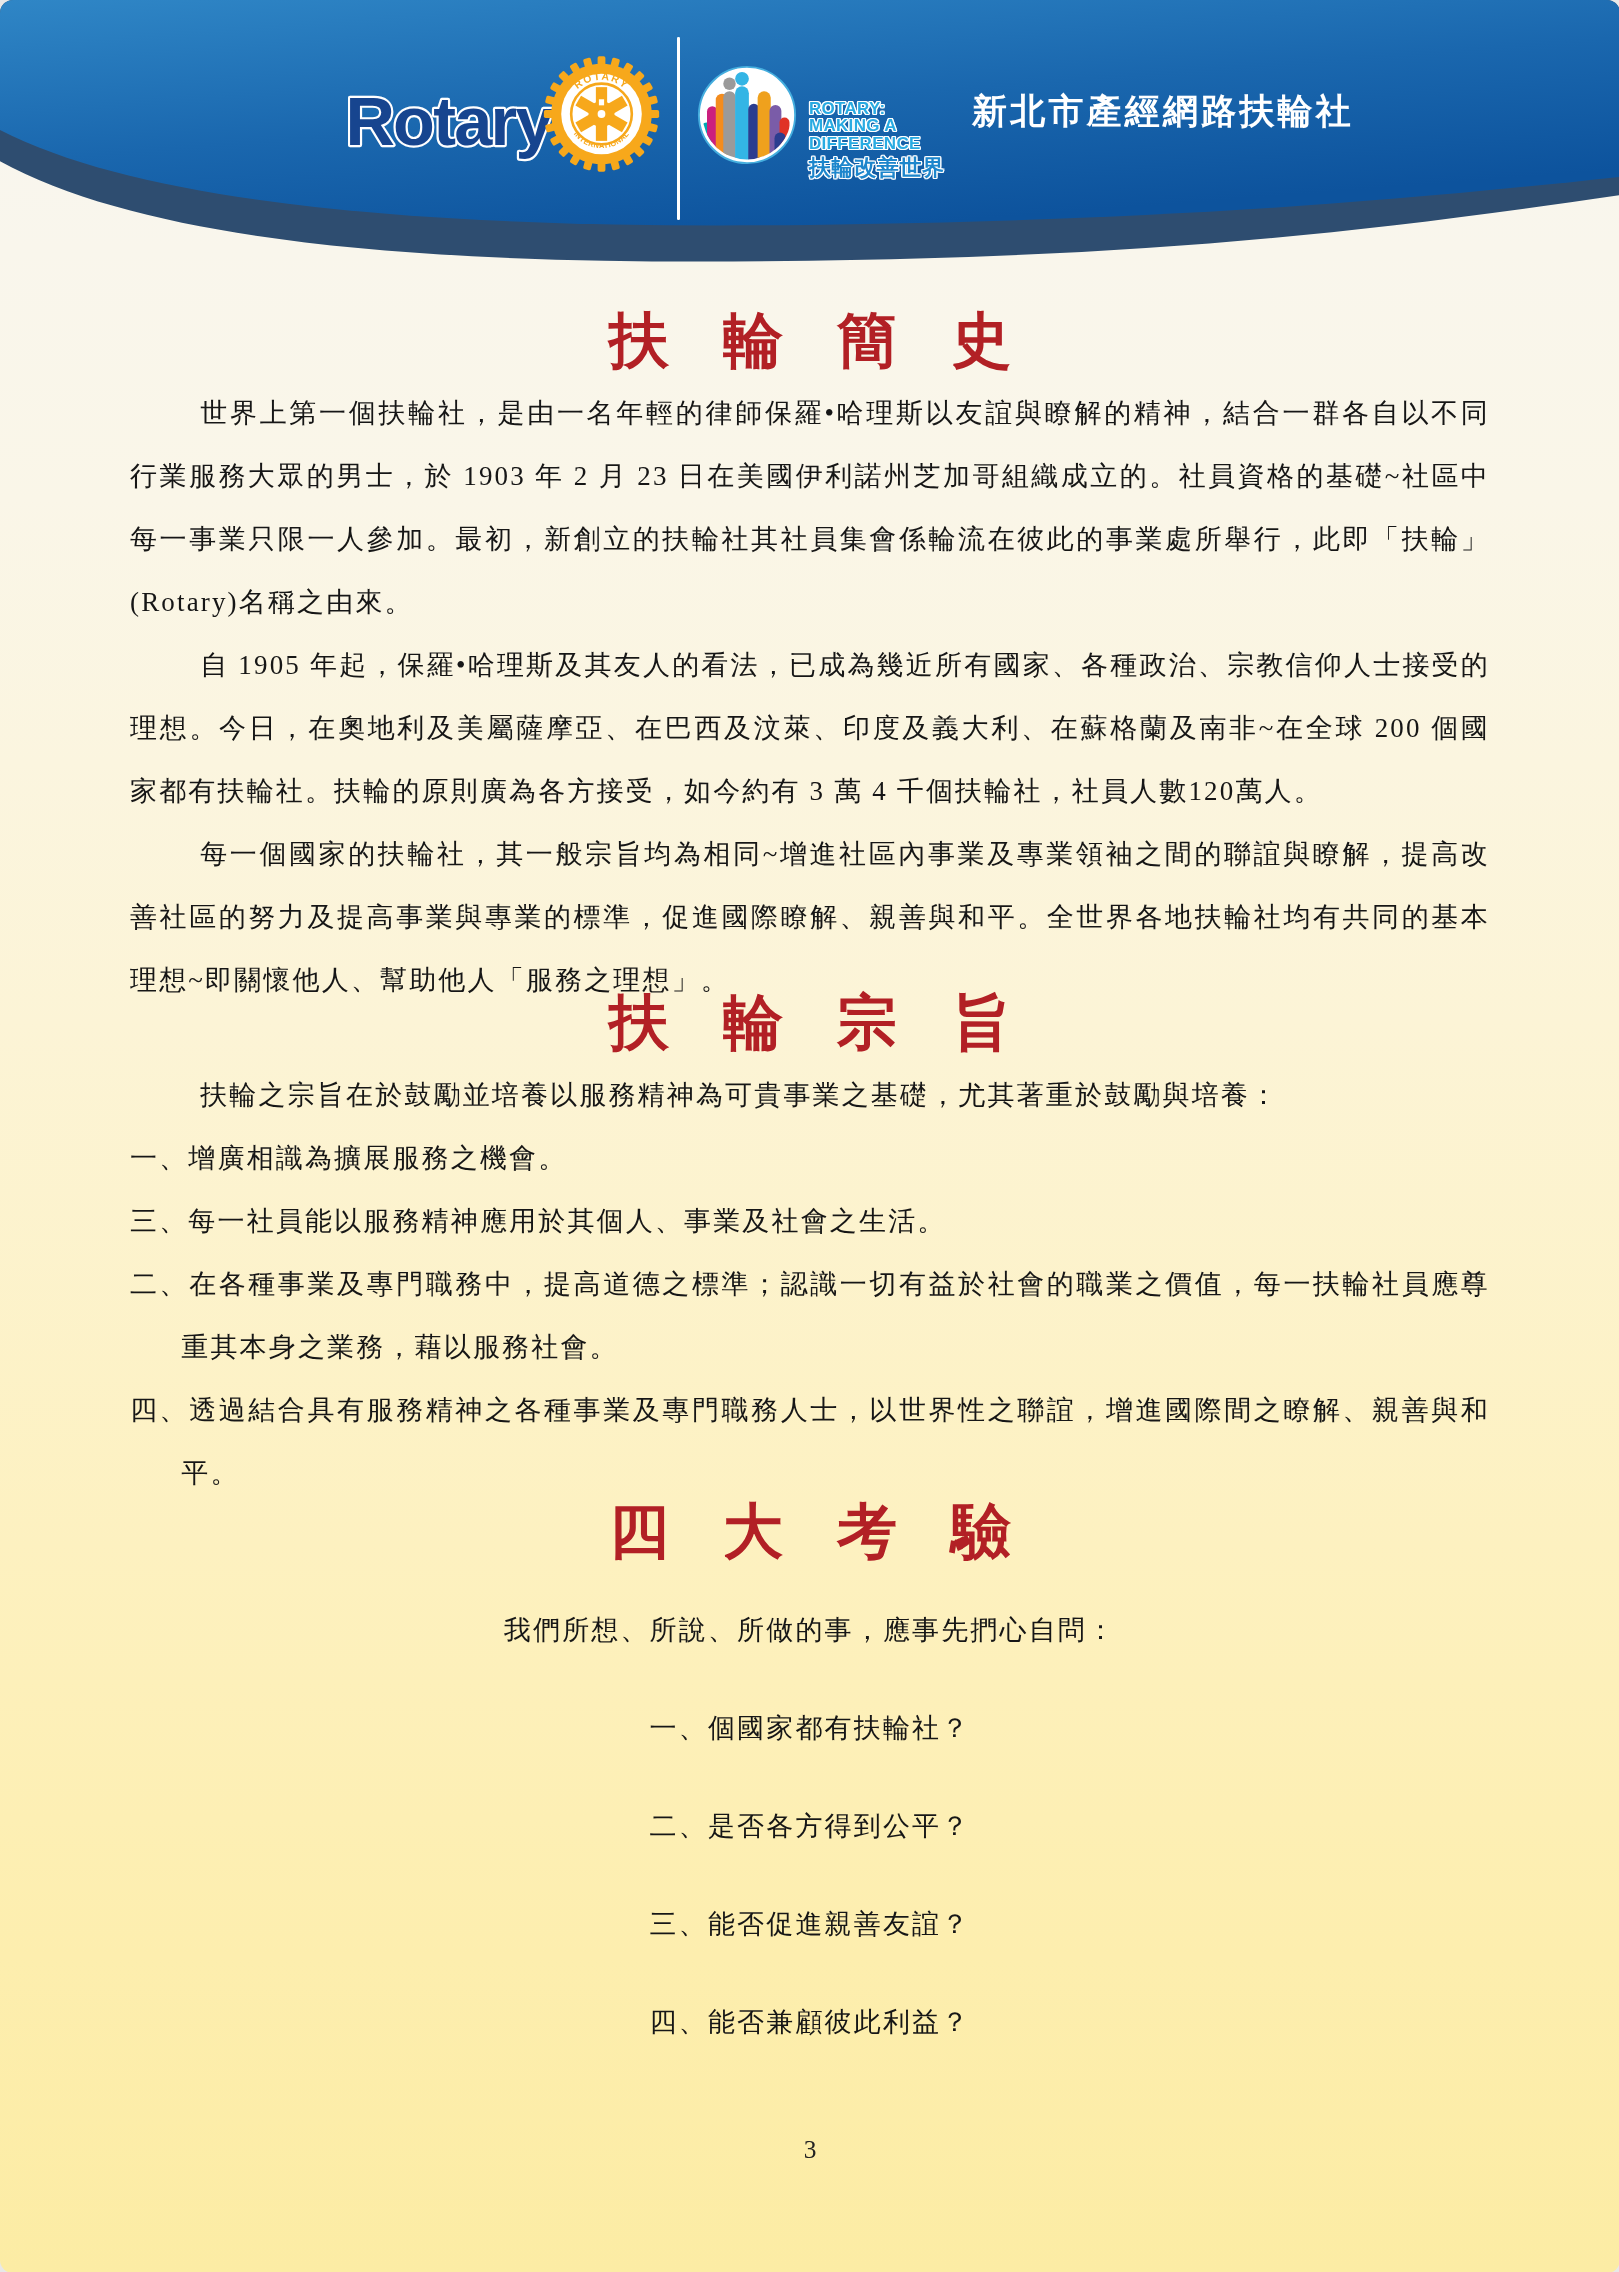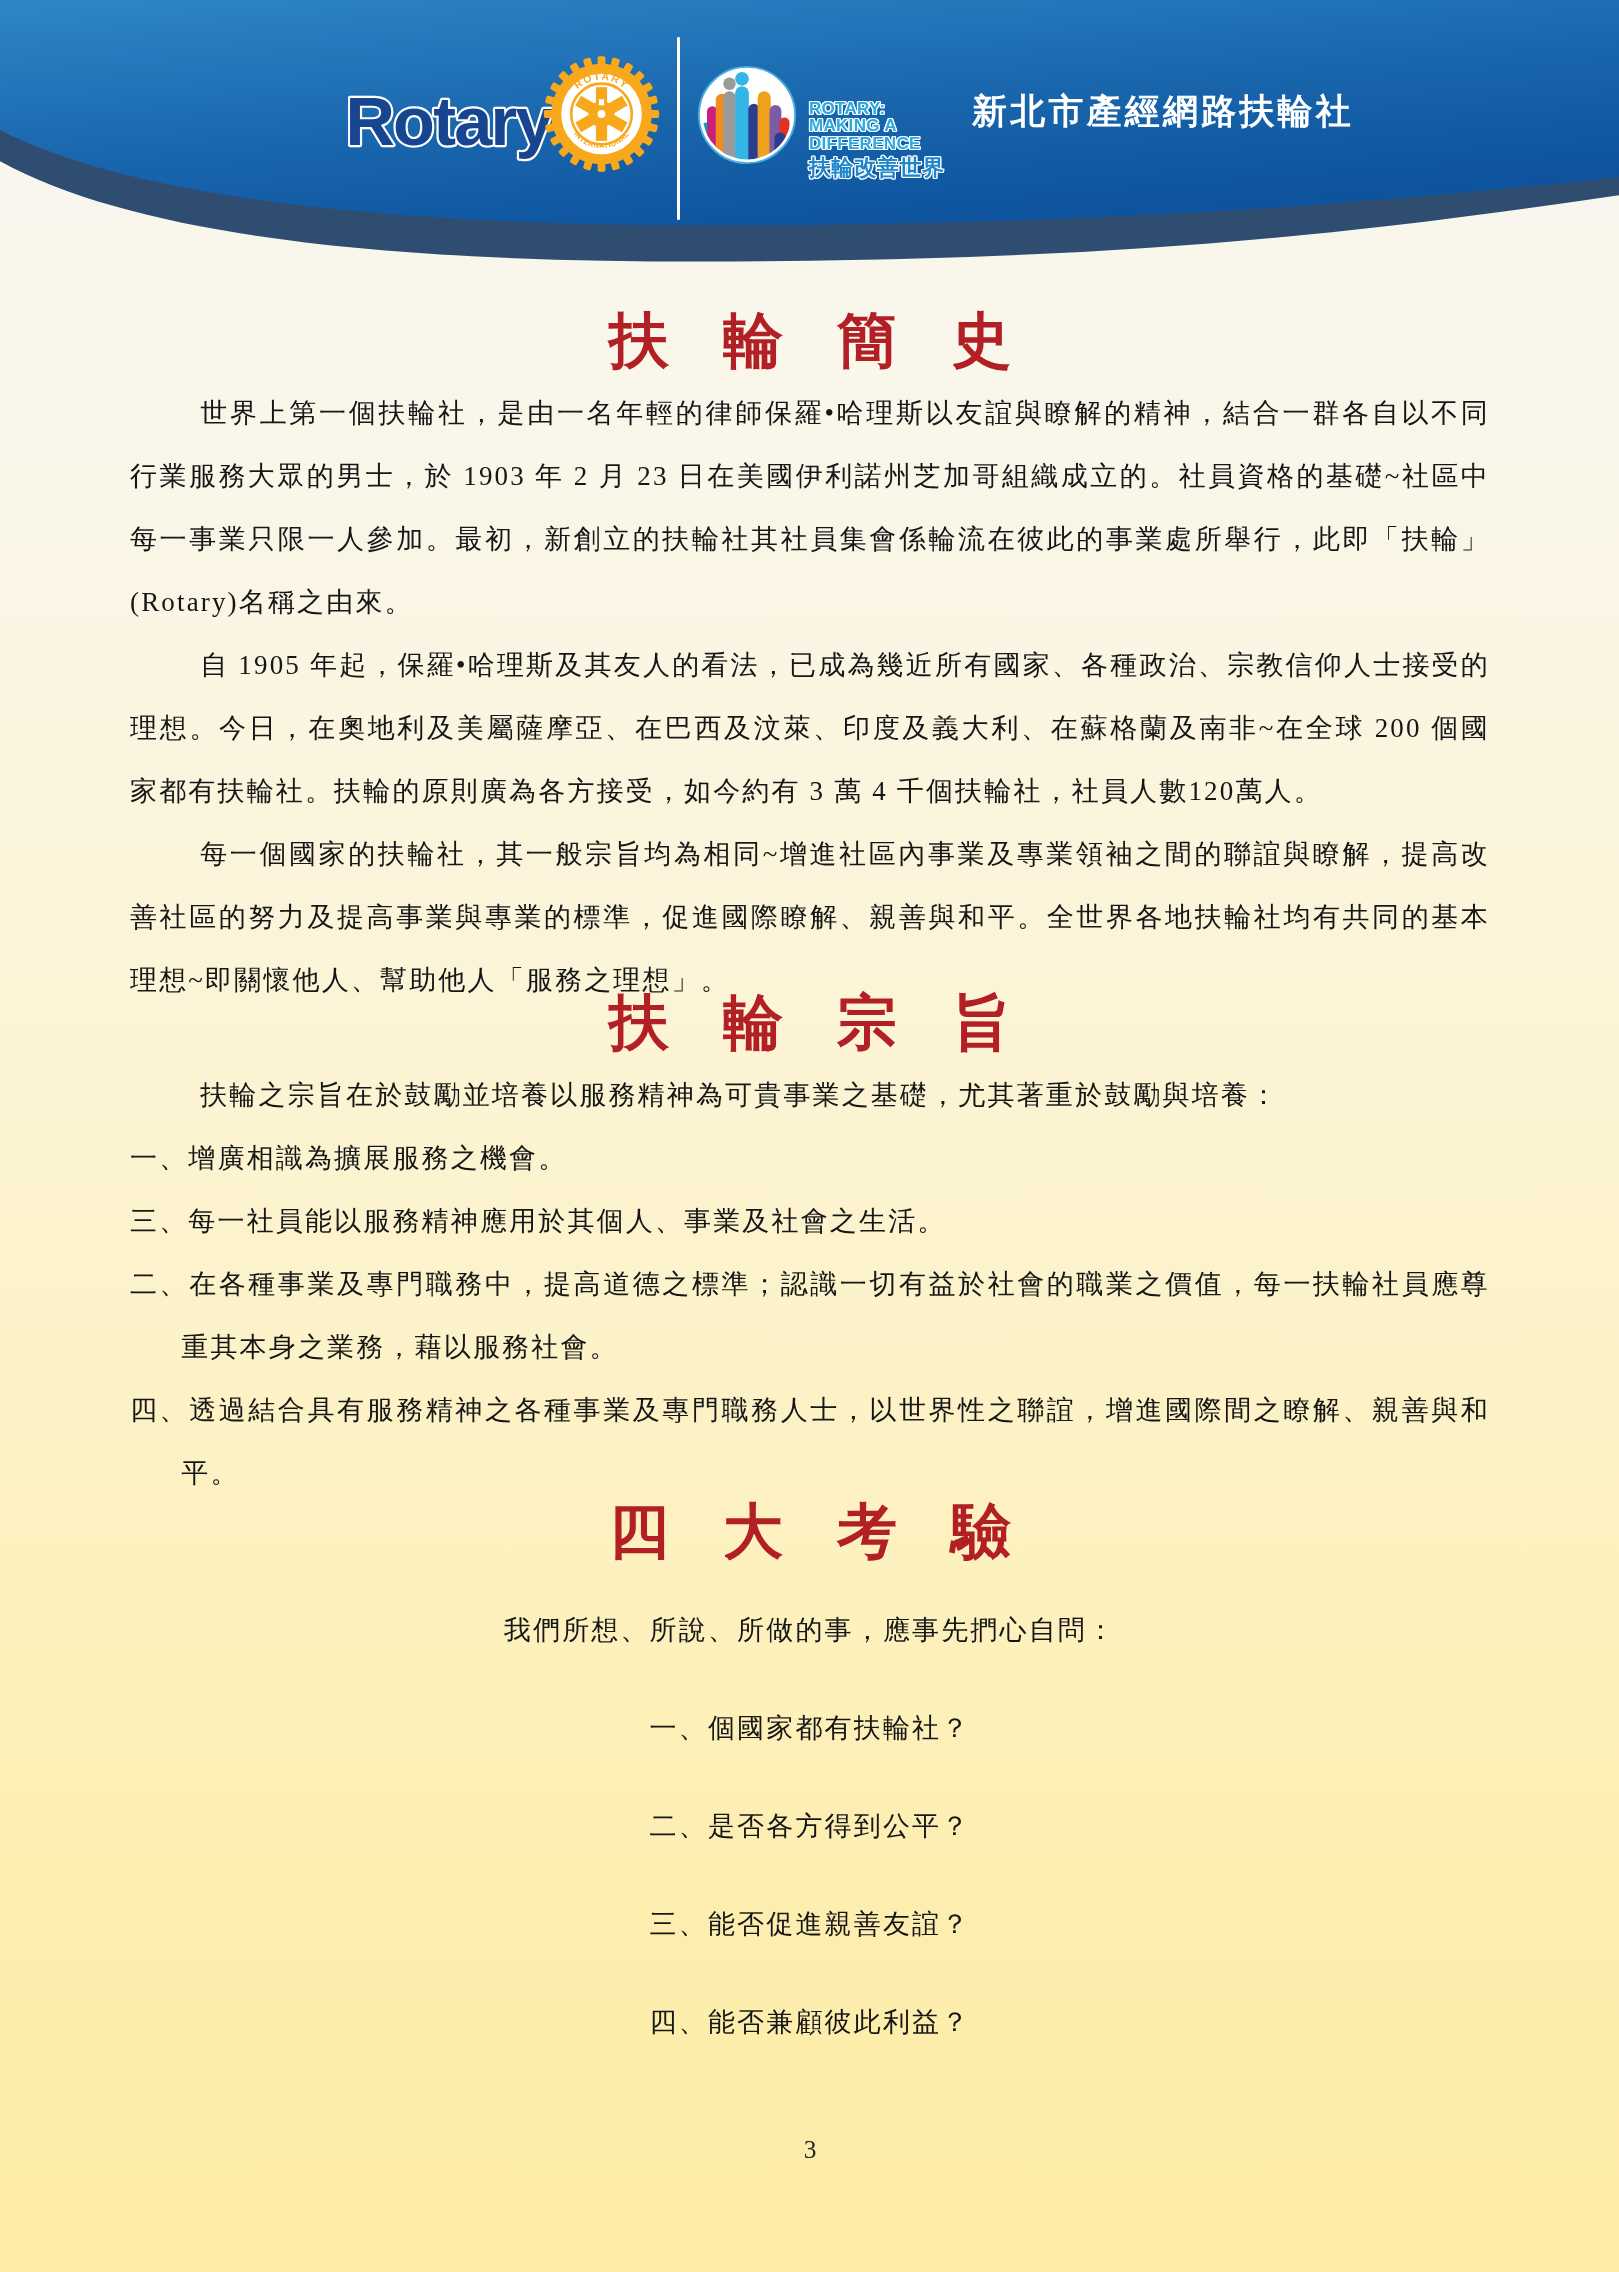--- a/index.html
+++ b/index.html
@@ -9,20 +9,21 @@
   }
   .page{
     position:relative;
     width:1620px;height:2273px;
     margin:0 auto;
     overflow:hidden;
     background:linear-gradient(180deg,
       #f8f6f0 0%, #faf6e8 22%, #fcf4d6 45%,
       #fdf1c0 68%, #fdeeae 86%, #fceca4 100%);
     color:#161616;
+    border-radius:13px;
   }
   
   .header{position:relative;width:100%;height:273px;}
   .header-bg{position:absolute;left:0;top:0;width:100%;height:273px;display:block;}
   .header-content{position:absolute;left:0;top:0;width:100%;height:100%;}
   .rotary-logo-svg{position:absolute;left:348px;top:52px;width:312px;height:124px;}
   .logo-divider{position:absolute;left:677px;top:37px;width:2.5px;height:183px;background:#ffffff;border-radius:1.3px;}
   .theme-logo-svg{position:absolute;left:697px;top:65px;width:100px;height:100px;}
   .theme-text{position:absolute;left:809px;top:100px;line-height:1.02;}
   .theme-text .lat{

